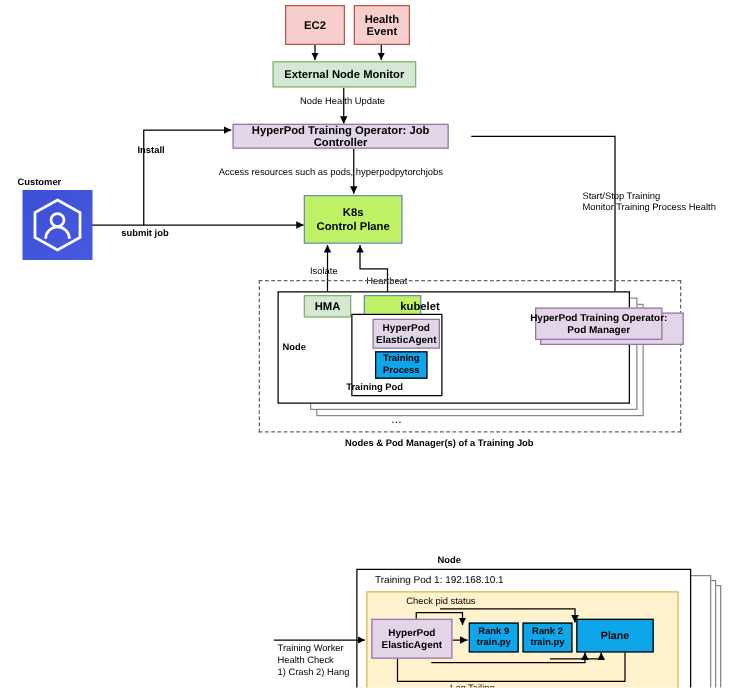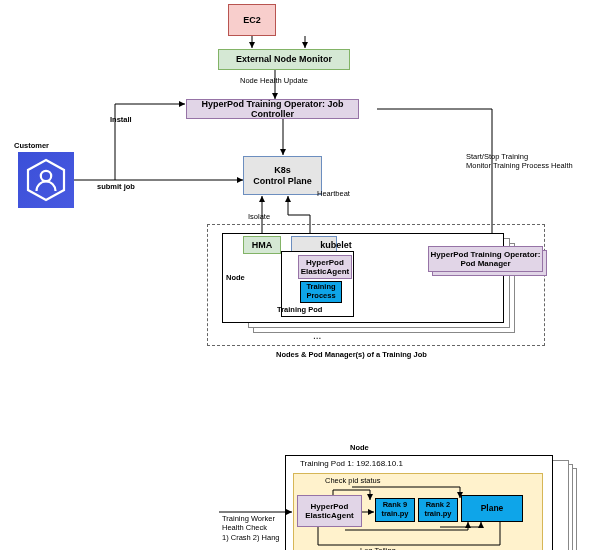--- a/index.html
+++ b/index.html
@@ -4,21 +4,21 @@
 <style>
   html,body{margin:0;padding:0;background:#ffffff;}
   body{width:590px;height:550px;position:relative;overflow:hidden;
        font-family:"Liberation Sans",sans-serif;color:#000;}
   .canvas{position:absolute;left:0;top:0;width:590px;height:550px;}
   .box{position:absolute;box-sizing:border-box;display:flex;align-items:center;
        justify-content:center;text-align:center;line-height:1.15;}
   .pink{background:#f8cecc;border:1px solid #b85450;font-weight:bold;font-size:9px;}
   .green{background:#d5e8d4;border:1px solid #82b366;font-weight:bold;font-size:9px;}
   .purple{background:#e1d5e7;border:1px solid #9673a6;font-weight:bold;font-size:9px;}
-  .blue{background:#e5e5e5;border:1px solid #6c8ebf;font-weight:bold;font-size:9px;}
+  .blue{background:#bef264;border:1px solid #6c8ebf;font-weight:bold;font-size:9px;}
   .white{background:#0ea5e9;border:1px solid #000000;font-weight:bold;font-size:8.5px;}
   .tan{background:#fff2cc;border:1px solid #d6b656;}
   .lbl{position:absolute;font-size:7.5px;line-height:1.25;color:#000;white-space:pre;}
   .lbl.b{font-weight:bold;}
   .lbl.c{text-align:left;}
   svg.ov{position:absolute;left:0;top:0;width:590px;height:550px;pointer-events:none;}
   .dashbox{position:absolute;border:1px dashed #666;box-sizing:border-box;}
   .nodebox{position:absolute;border:1px solid #000;background:#ffffff;box-sizing:border-box;}
   .stack{position:absolute;border:1px solid #888;background:#ffffff;box-sizing:border-box;}
   .cust{position:absolute;width:56px;height:56px;background:#3f51d6;
@@ -57,46 +57,51 @@
       <path d="M377,109 L492,109 L492,245" marker-end="url(#ah)"></path>
 
       <path d="M428,268 L352,268" marker-end="url(#ah)"></path>
     </g>
   </svg>
 
   <div class="box pink" style="left:228px;top:4px;width:48px;height:32px;">
     <span>EC2</span>
   </div>
 
-
-  <div class="box green" style="left:218px;top:49px;width:132px;height:21px;">
+  <div class="box pink" style="left:283px;top:4px;width:45px;height:32px;white-space:pre;">
+    <span>Health
+Event</span>
+  </div>
+
+  <div class="box green" style="left:218px;top:49px;width:115px;height:21px;">
     <span>External Node Monitor</span>
   </div>
 
   <div class="lbl c" style="left:240px;top:76px;width:120px;">Node Health Update</div>
 
   <div class="box purple" style="left:186px;top:99px;width:173px;height:20px;">
     <span>HyperPod Training Operator: Job Controller</span>
   </div>
 
+  <div class="lbl c" style="left:175px;top:133px;width:215px;">Access resources such as pods, hyperpodpytorchjobs</div>
 
   <div class="lbl b" style="left:110px;top:115px;">Install</div>
 
   <div class="lbl b" style="left:97px;top:182px;">submit job</div>
 
   <div class="lbl" style="left:466px;top:152px;">Start/Stop Training
 Monitor Training Process Health</div>
 
   <div class="box blue" style="left:243px;top:156px;width:79px;height:39px;white-space:pre;">
     <span>K8s
 Control Plane</span>
   </div>
 
   <div class="lbl" style="left:248px;top:212px;">Isolate</div>
-  <div class="lbl" style="left:293px;top:189px;margin-left:24px;">Heartbeat</div>
+  <div class="lbl" style="left:293px;top:220px;">Heartbeat</div>
 
   <div class="lbl b" style="left:14px;top:141px;">Customer</div>
   <div class="cust" style="left:18px;top:152px;">
     <svg width="56" height="56" viewBox="0 0 56 56">
       <polygon points="28,8 46,18 46,38 28,48 10,38 10,18" fill="none" stroke="#ffffff" stroke-width="2.2"></polygon>
       <circle cx="28" cy="24" r="5.2" fill="none" stroke="#ffffff" stroke-width="2.2"></circle>
       <path d="M18.5,39 a9.5,9.5 0 0 1 19,0" fill="none" stroke="#ffffff" stroke-width="2.2"></path>
     </svg>
   </div>
 
@@ -128,21 +133,21 @@
     <span>HyperPod
 ElasticAgent</span>
   </div>
 
   <div class="box white" style="left:300px;top:281px;width:42px;height:22px;white-space:pre;font-size:7.5px;">
     <span>Training
 Process</span>
   </div>
 
   <div class="box purple" style="left:432px;top:250px;width:115px;height:26px;"></div>
-  <div class="box purple" style="left:428px;top:246px;width:115px;height:26px;white-space:pre;font-size:8px;">
+  <div class="box purple" style="left:428px;top:246px;width:102px;height:26px;white-space:pre;font-size:8px;">
     <span>HyperPod Training Operator:
 Pod Manager</span>
   </div>
 
   <div class="lbl b c" style="left:350px;top:443px;width:80px;">Node</div>
 
   <div class="stack" style="left:297px;top:468px;width:280px;height:90px;"></div>
   <div class="stack" style="left:293px;top:464px;width:280px;height:94px;"></div>
   <div class="stack" style="left:289px;top:460px;width:280px;height:98px;"></div>
 

